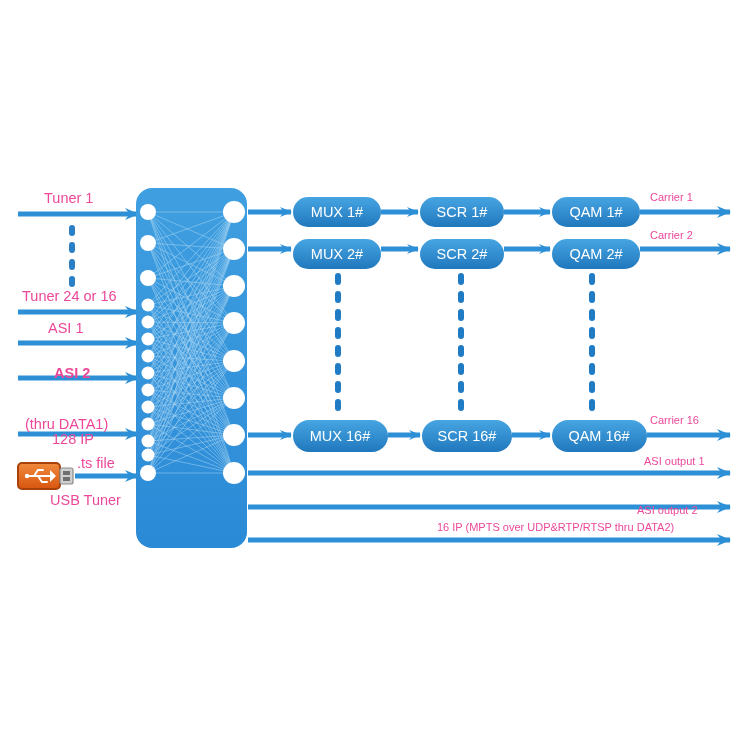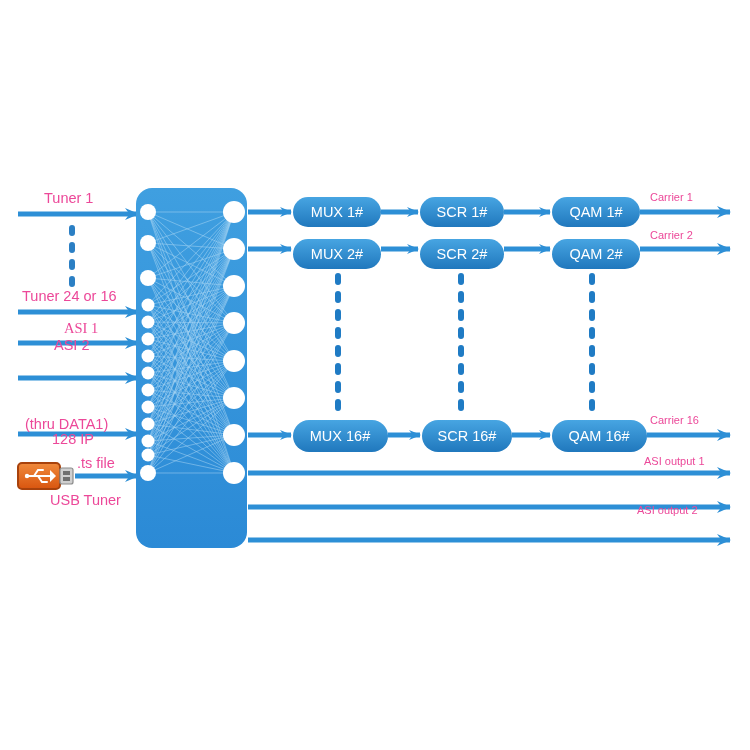--- a/index.html
+++ b/index.html
@@ -263,27 +263,28 @@
 
     <g stroke="#2d8fd6" stroke-width="5">
       <line x1="248" y1="473" x2="730" y2="473" marker-end="url(#arrowBig)"></line>
       <line x1="248" y1="507" x2="730" y2="507" marker-end="url(#arrowBig)"></line>
       <line x1="248" y1="540" x2="730" y2="540" marker-end="url(#arrowBig)"></line>
     </g>
   </svg>
 
   <div class="lbl big" style="left:44px;  top:190px;">Tuner 1</div>
   <div class="lbl big" style="left:22px;  top:288px;">Tuner 24 or 16</div>
-  <div class="lbl big" style="left:64px;  top:320px;font-family:Liberation Serif, serif;">ASI 1</div>
-  <div class="lbl big" style="left:54px;  top:337px;">ASI 2</div>
+  <div class="lbl big" style="left:48px;  top:320px;">ASI 1</div>
+  <div class="lbl big" style="left:54px;  top:365px;font-weight:bold;">ASI 2</div>
   <div class="lbl big" style="left:52px;  top:398px;margin-top:33px;">128 IP</div>
   <div class="lbl big" style="left:25px;  top:416px;">(thru DATA1)</div>
   <div class="lbl big" style="left:77px;  top:455px;">.ts file</div>
   <div class="lbl big" style="left:50px;  top:492px;">USB Tuner</div>
 
   <div class="lbl small" style="left:650px; top:191px;">Carrier 1</div>
   <div class="lbl small" style="left:650px; top:229px;">Carrier 2</div>
   <div class="lbl small" style="left:650px; top:414px;text-align:right;">Carrier 16</div>
 
   <div class="lbl small" style="left:637px; top:455px;margin-left:7px;">ASI output 1</div>
   <div class="lbl small" style="left:637px; top:489px;margin-top:15px;">ASI output 2</div>
+  <div class="lbl small" style="left:437px; top:521px;">16 IP (MPTS over UDP&amp;RTP/RTSP thru DATA2)</div>
 
 </div>
 
 </body></html>

